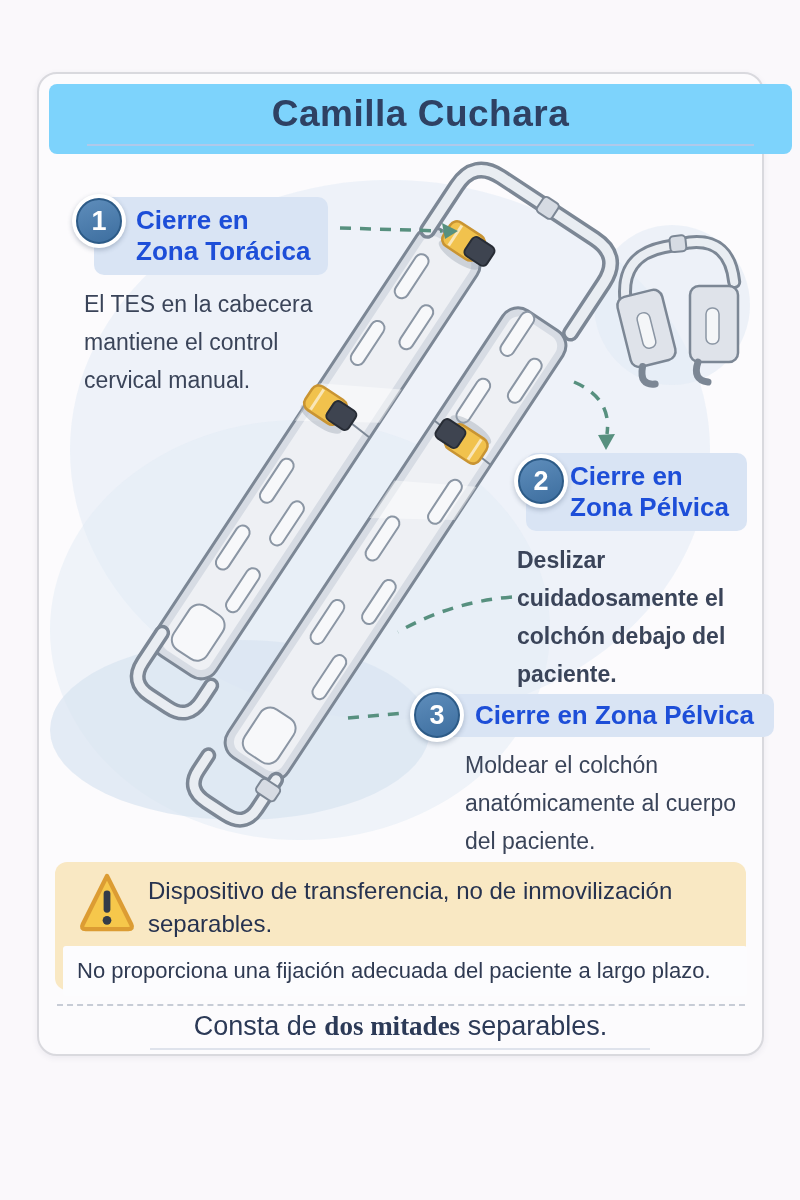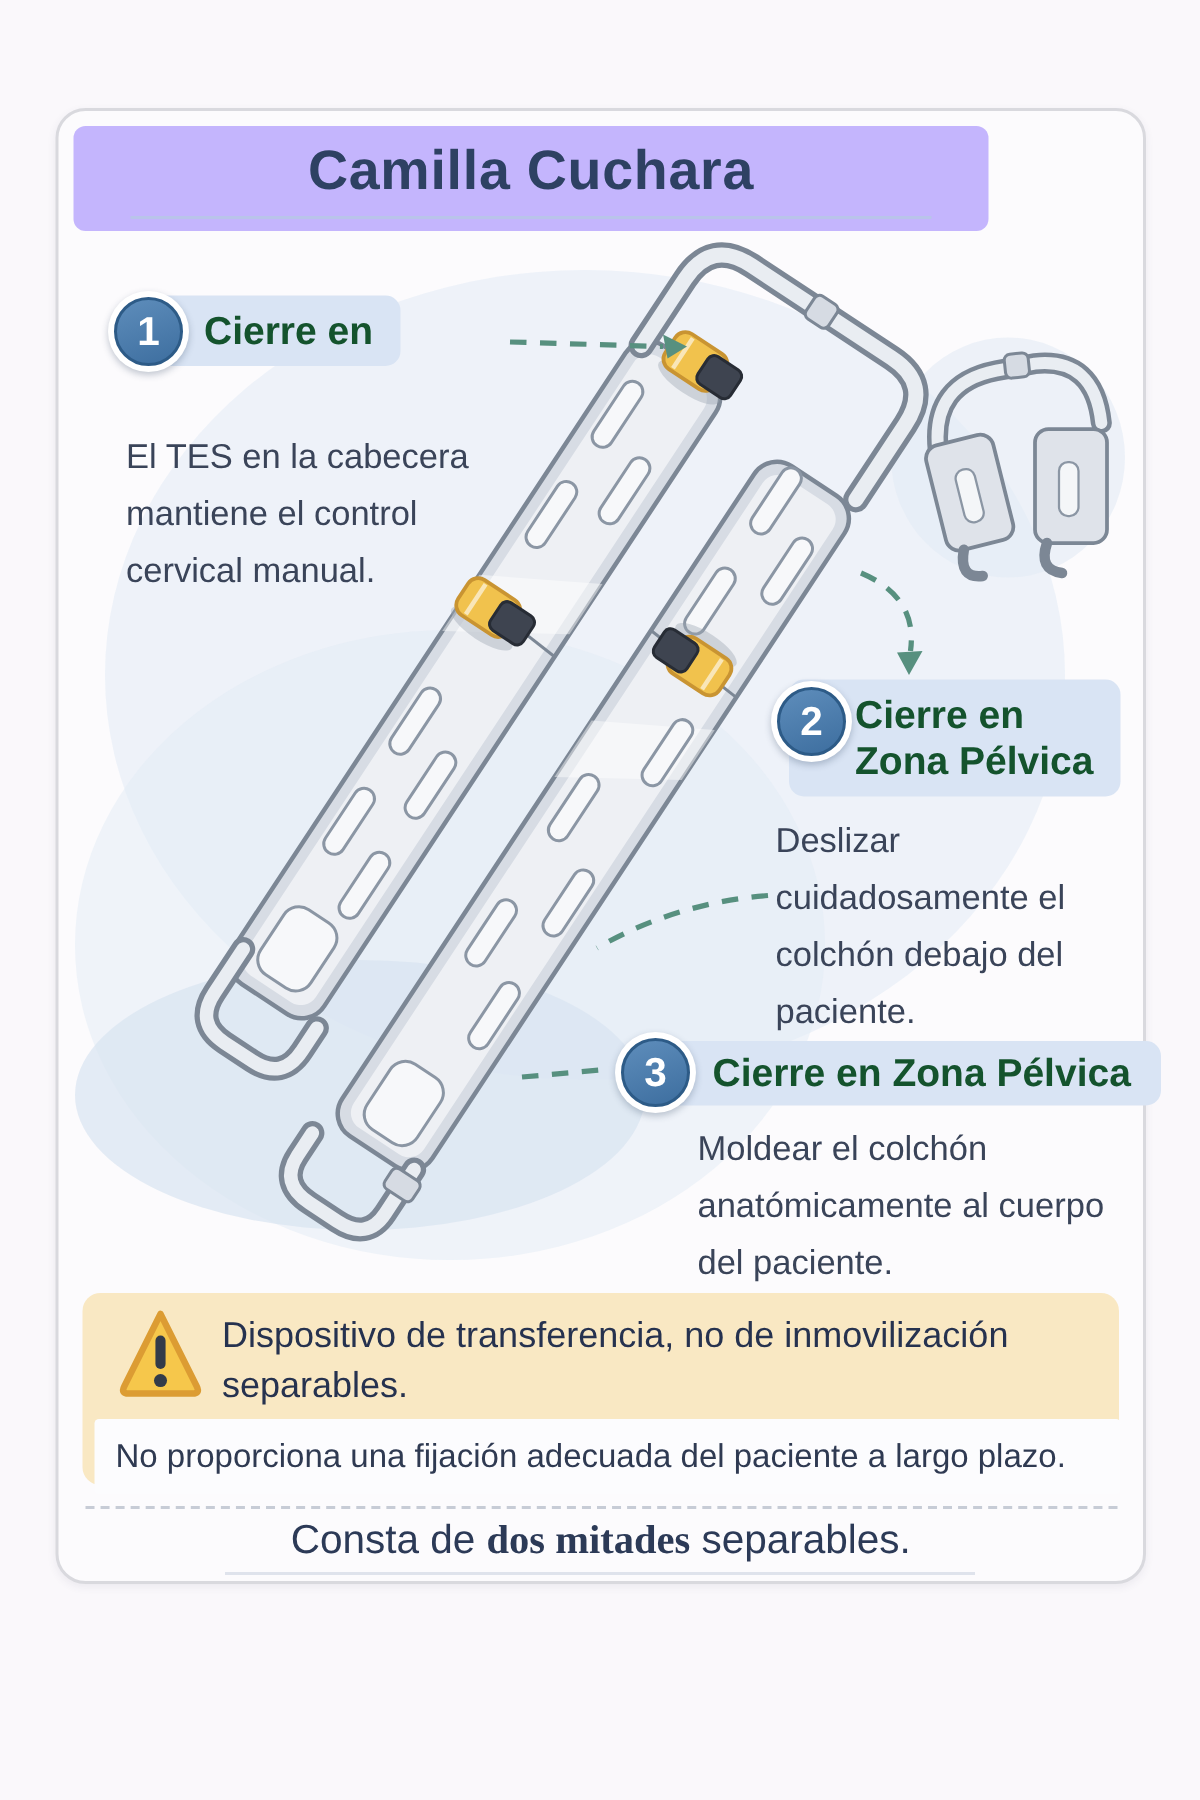--- a/index.html
+++ b/index.html
@@ -1,32 +1,32 @@
 <!DOCTYPE html>
 <html><head>
 <meta charset="utf-8">
 <style>
   html,body{margin:0;padding:0;}
   body{background:#faf8fb;font-family:"Liberation Sans", sans-serif;}
   .canvas{position:relative;width:800px;height:1200px;background:#faf8fb;overflow:hidden;}
   .card{position:absolute;left:37px;top:72px;width:727px;height:984px;background:#fcfbfd;
         border:2px solid #d9d9de;border-radius:20px;box-shadow:0 2px 6px rgba(60,70,100,.08);box-sizing:border-box;}
-  .header-band{position:absolute;left:49px;top:84px;width:610px;height:70px;background:#c4b5fd;border-radius:8px;}
+  .header-band{position:absolute;left:49px;top:84px;width:743px;height:70px;background:#7dd3fc;border-radius:8px;}
   .page-title{position:absolute;left:0;top:9px;width:100%;text-align:center;font-size:37px;font-weight:bold;
         color:#2e4163;letter-spacing:.5px;}
   .header-underline{position:absolute;left:38px;right:38px;bottom:8px;height:2px;background:#b7c7e6;opacity:.85;}
 
   .illu{position:absolute;left:0;top:0;width:800px;height:1200px;}
 
   .circle-badge{position:absolute;width:54px;height:54px;border-radius:50%;background:#ffffff;
         box-shadow:0 2px 5px rgba(40,60,90,.28);display:flex;align-items:center;justify-content:center;z-index:6;}
   .circle-badge .inner{width:46px;height:46px;border-radius:50%;background:linear-gradient(160deg,#5e8dbb,#3d6e9f);
         border:2px solid #2d5b87;color:#fff;font-weight:bold;font-size:27px;display:flex;align-items:center;
         justify-content:center;box-sizing:border-box;}
-  .step-label{position:absolute;background:#d9e4f4;border-radius:10px;color:#14532d;font-weight:600;
+  .step-label{position:absolute;background:#d9e4f4;border-radius:10px;color:#1d4ed8;font-weight:600;
         font-size:26px;line-height:31px;z-index:5;}
   .step-desc{position:absolute;font-size:23px;line-height:38px;color:#3a4459;z-index:5;}
 
   .warn-box{position:absolute;left:55px;top:862px;width:691px;height:128px;background:#f9e8c3;border-radius:12px;z-index:4;}
   .warn-tri{position:absolute;left:78px;top:870px;width:58px;height:64px;z-index:6;}
   .warn-heading{position:absolute;left:148px;top:874px;width:600px;font-size:24px;line-height:33px;color:#26324f;z-index:6;}
   .warn-heading b{font-weight:normal;}
   .warn-note{position:absolute;left:63px;top:946px;width:684px;height:50px;background:#fcfcfe;border-radius:3px;
         display:flex;align-items:center;padding-left:14px;font-size:22px;color:#2f3a52;box-sizing:border-box;z-index:5;text-align:right;}
   .dash-sep{position:absolute;left:57px;top:1004px;width:688px;height:0;border-top:2px dashed #c7ccd6;z-index:5;}
@@ -146,34 +146,35 @@
     <polygon points="606,450 598,435 615,434" fill="#57907f"></polygon>
   </svg>
 
   <div class="header-band">
     <div class="page-title">Camilla Cuchara</div>
     <div class="header-underline"></div>
   </div>
 
   <div class="step-label" style="left:94px;top:197px;padding:8px 18px 8px 42px;">
     <div>Cierre en</div>
+    <div>Zona Torácica</div>
   </div>
   <div class="circle-badge" style="left:72px;top:194px;">
     <div class="inner">1</div>
   </div>
   <div class="step-desc" style="left:84px;top:285px;width:244px;">El TES en la cabecera mantiene el control cervical manual.</div>
 
   <div class="step-label" style="left:526px;top:453px;padding:8px 18px 8px 44px;">
     <div>Cierre en</div>
     <div>Zona Pélvica</div>
   </div>
   <div class="circle-badge" style="left:514px;top:454px;">
     <div class="inner">2</div>
   </div>
-  <div class="step-desc" style="left:517px;top:541px;width:252px;">Deslizar cuidadosamente el colchón debajo del paciente.</div>
+  <div class="step-desc" style="left:517px;top:541px;width:252px;font-weight:bold;">Deslizar cuidadosamente el colchón debajo del paciente.</div>
 
   <div class="step-label" style="left:417px;top:694px;padding:6px 20px 6px 58px;">
     <div>Cierre en Zona Pélvica</div>
   </div>
   <div class="circle-badge" style="left:410px;top:688px;">
     <div class="inner">3</div>
   </div>
   <div class="step-desc" style="left:465px;top:746px;width:276px;">Moldear el colchón anatómicamente al cuerpo del paciente.</div>
 
   <div class="warn-box"></div>

